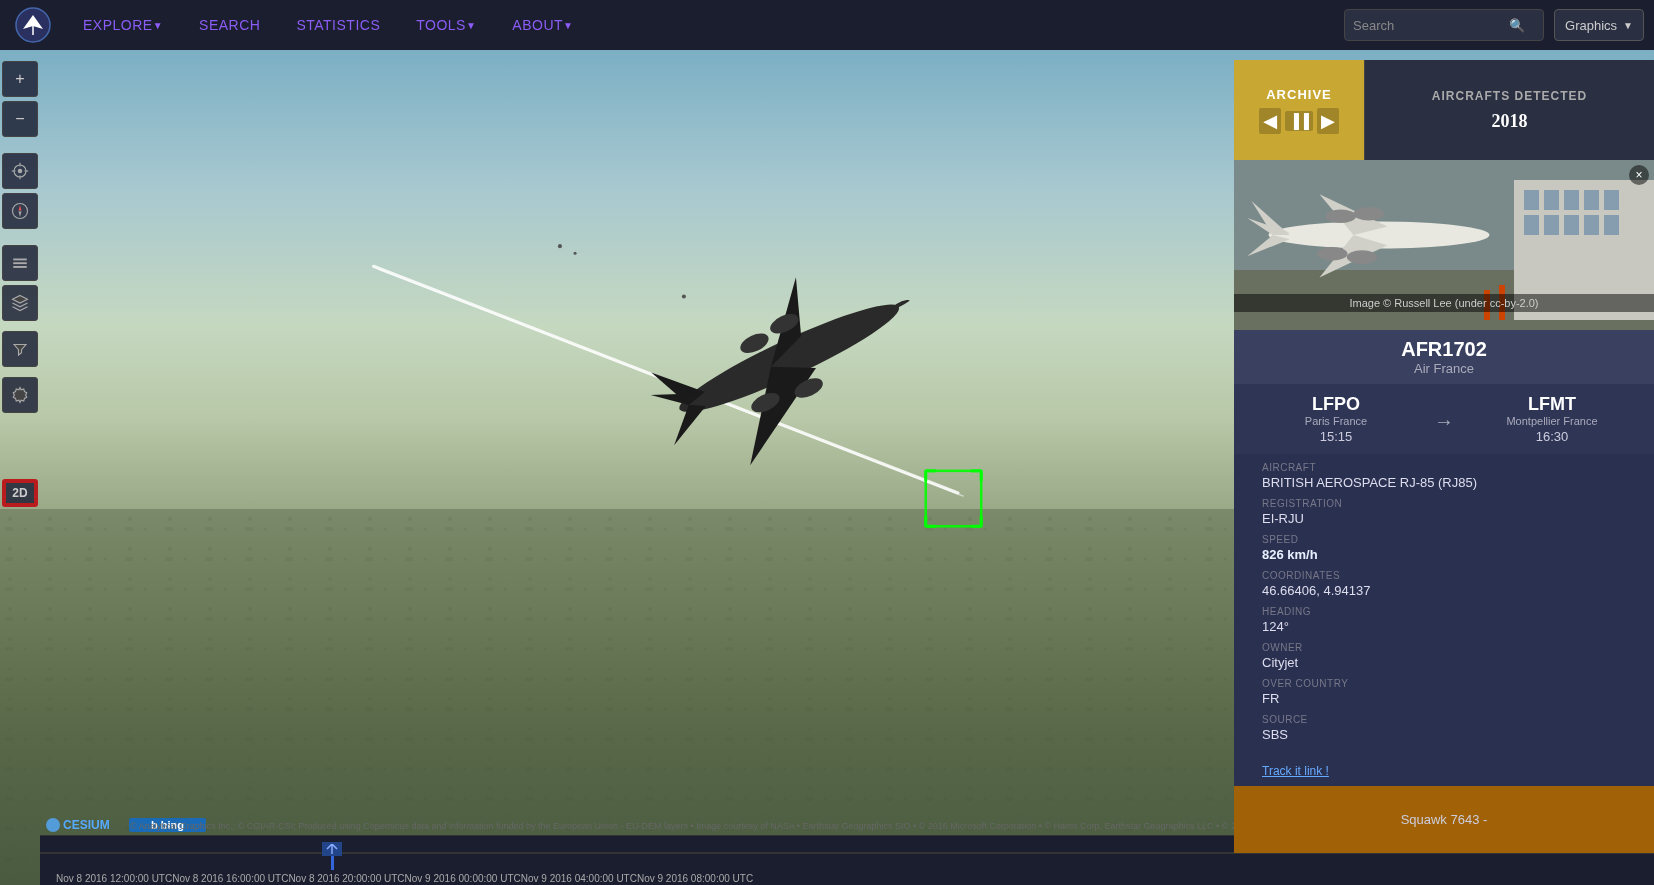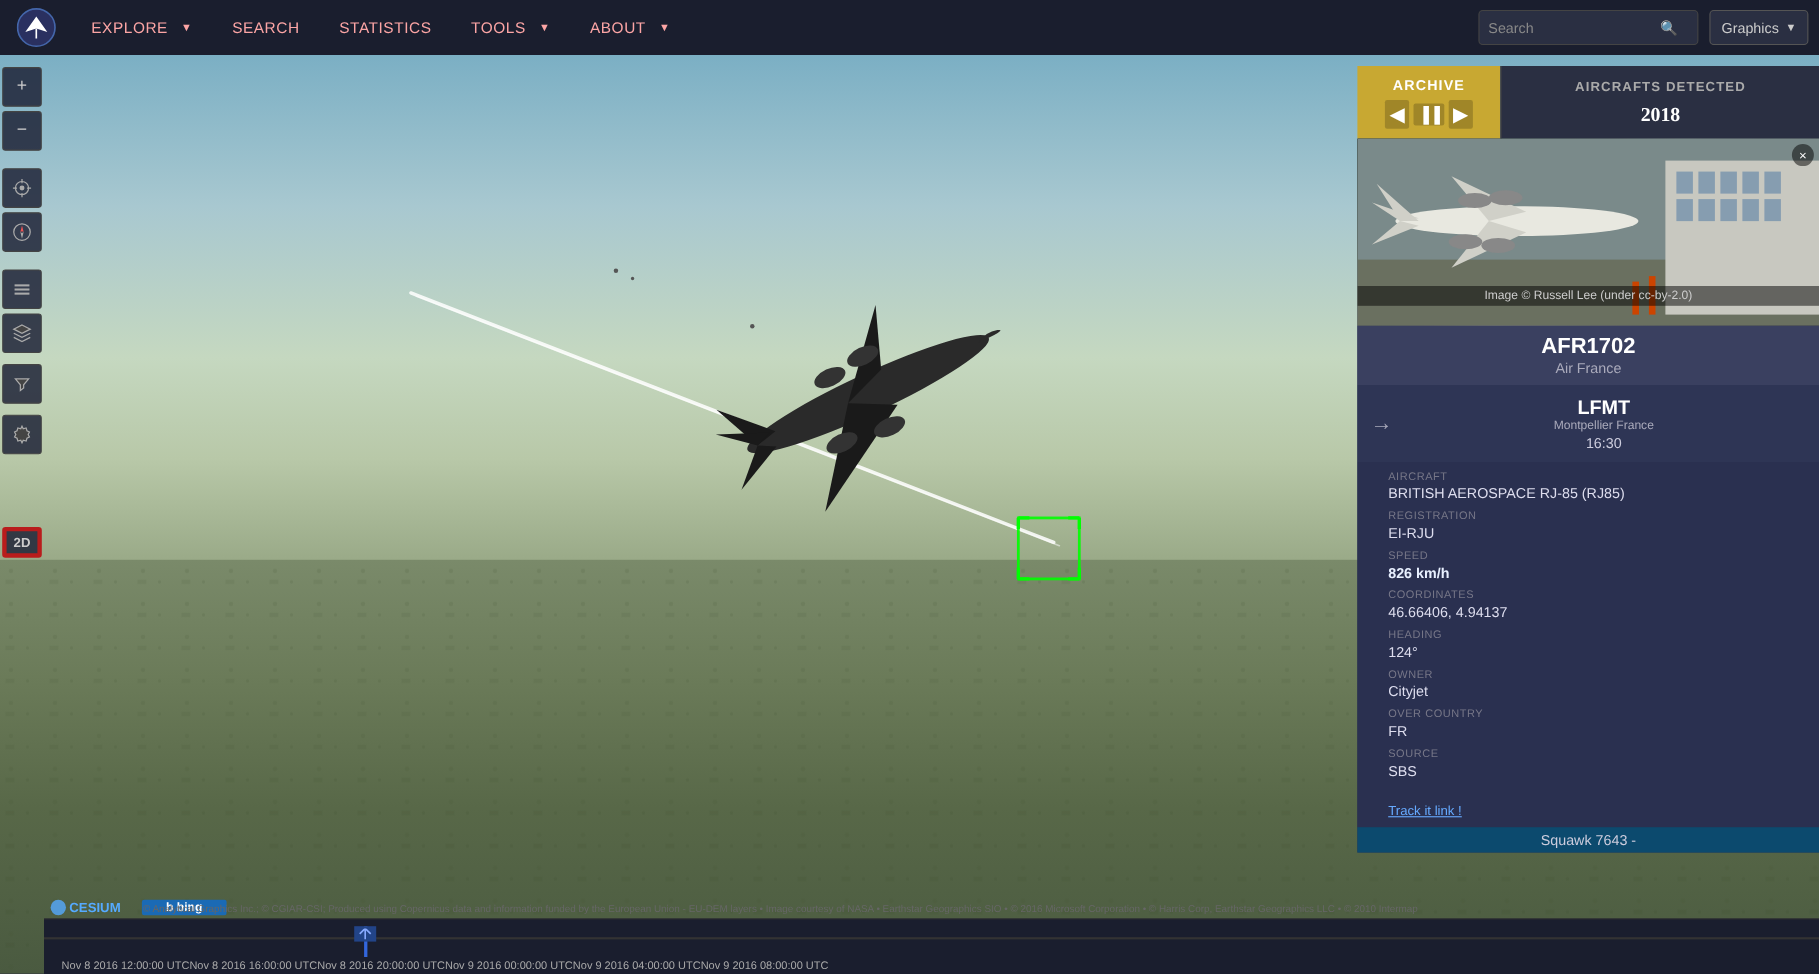--- a/index.html
+++ b/index.html
@@ -10,23 +10,23 @@
       position: absolute; top: 0; left: 0; right: 0; height: 50px;
       background: #1a1e2e; display: flex; align-items: center; z-index: 100;
       padding: 0 10px; gap: 0;
     }
     .nav-logo {
       width: 45px; height: 45px; display: flex; align-items: center; justify-content: center;
       margin-right: 10px;
     }
     .nav-logo svg { width: 36px; height: 36px; }
     .nav-item {
-      color: #fca5a5; padding: 0 18px; height: 50px; display: flex; align-items: center;
+      color: #8b5cf6; padding: 0 18px; height: 50px; display: flex; align-items: center;
       cursor: pointer; font-size: 14px; font-weight: 500; letter-spacing: 0.5px;
-      text-transform: uppercase; gap: 12px;
+      text-transform: uppercase; gap: 0;
     }
     .nav-item .caret { font-size: 10px; }
     .nav-spacer { flex: 1; }
     .nav-search {
       display: flex; align-items: center;
       background: #2a2f42; border: 1px solid #444; border-radius: 4px;
       padding: 4px 8px; gap: 6px; height: 32px; width: 200px;
     }
     .nav-search input {
       background: transparent; border: none; outline: none; color: #ccc;
@@ -76,21 +76,21 @@
     }
 
     
     #right-panel {
       position: absolute; top: 60px; right: 0; width: 420px;
       z-index: 50;
     }
 
     
     .panel-tabs {
-      display: flex; height: 66px;
+      display: flex; height: 100px;
     }
     .panel-tab-archive {
       width: 130px; background: #c8a832; display: flex; flex-direction: column;
       align-items: center; justify-content: center; cursor: pointer;
       border: none; padding: 8px;
     }
     .panel-tab-archive .tab-label {
       color: #fff; font-size: 13px; font-weight: bold; letter-spacing: 1px; margin-bottom: 6px;
     }
     .archive-controls {
@@ -177,21 +177,21 @@
       color: #778; font-size: 10px; text-transform: uppercase; letter-spacing: 0.5px; margin-bottom: 2px;
     }
     .detail-value {
       color: #dde; font-size: 13px; font-weight: 500;
     }
     .detail-value-highlight {
       color: #e8f0ff; font-size: 13px; font-weight: bold;
     }
 
     .flight-squawk {
-      background: #0c4a6e; padding: 4px 12px; text-align: center;
+      background: #a16207; padding: 26px 12px; text-align: center;
       color: #ccd; font-size: 13px;
     }
     #timeline-container {
       position: absolute; bottom: 0; left: 40px; right: 0; height: 50px;
       background: #1a1e2e; border-top: 1px solid #333;
     }
     .ts-label {
       color: #aaa; font-size: 10px; white-space: nowrap;
     }
 
@@ -431,20 +431,25 @@
     <div class="close-photo-btn">×</div>
   </div>
 
   <div class="flight-info">
     <div class="flight-header">
       <div class="flight-callsign">AFR1702</div>
       <div class="flight-airline">Air France</div>
     </div>
 
     <div class="flight-route">
+      <div class="route-origin">
+        <div class="route-iata">LFPO</div>
+        <div class="route-airport">Paris France</div>
+        <div class="route-time">15:15</div>
+      </div>
       <div class="route-arrow">→</div>
       <div class="route-dest">
         <div class="route-iata">LFMT</div>
         <div class="route-airport">Montpellier France</div>
         <div class="route-time">16:30</div>
       </div>
     </div>
 
     <div class="flight-details">
       <div class="detail-group">

